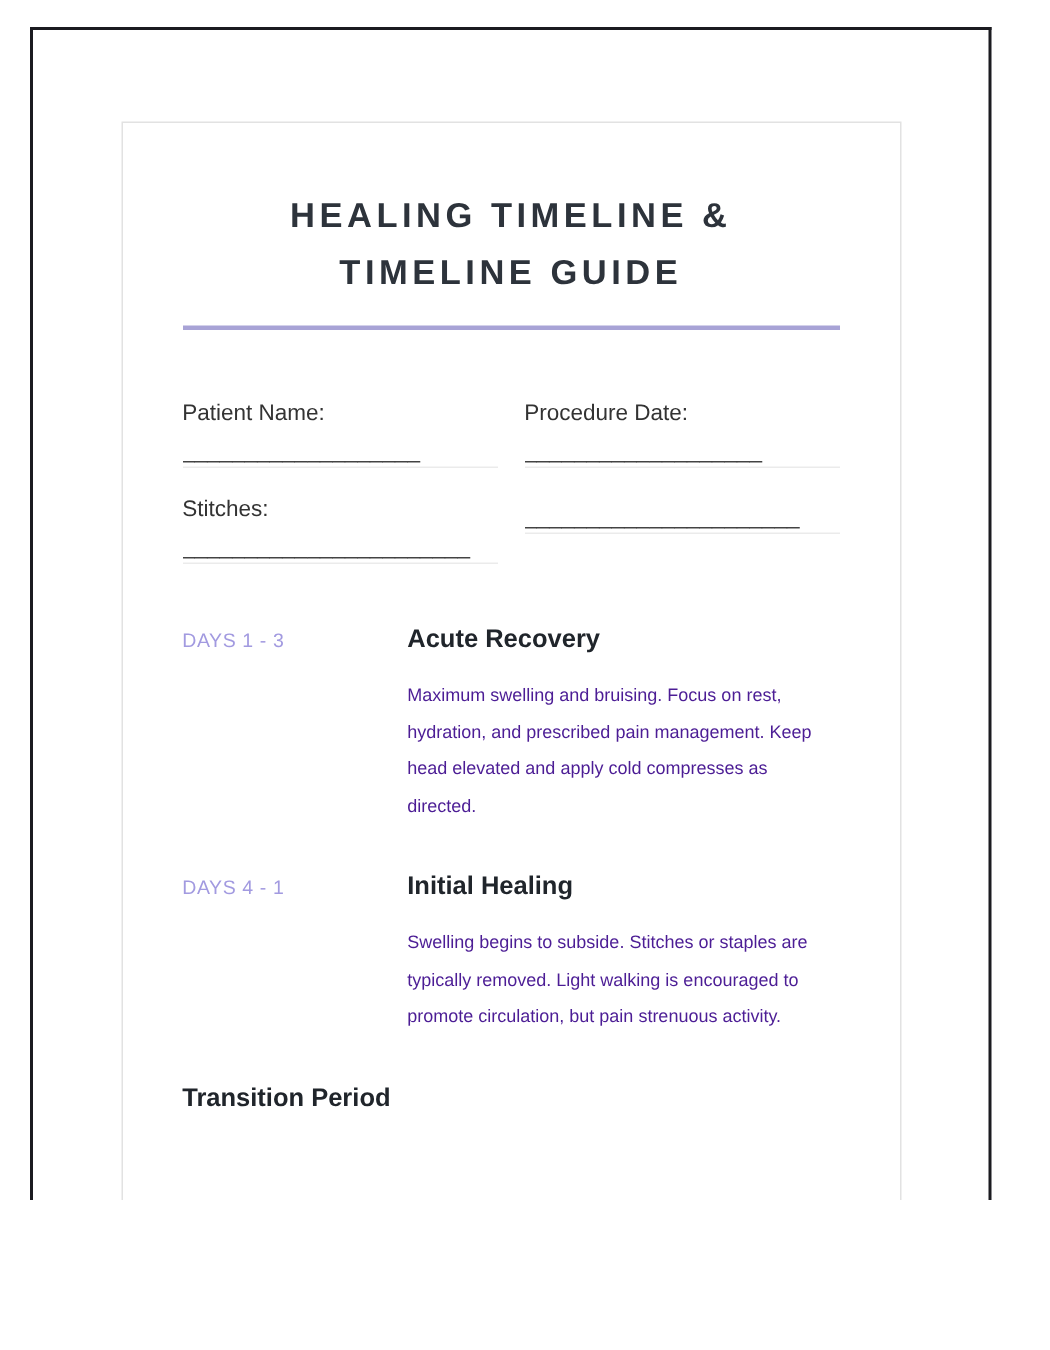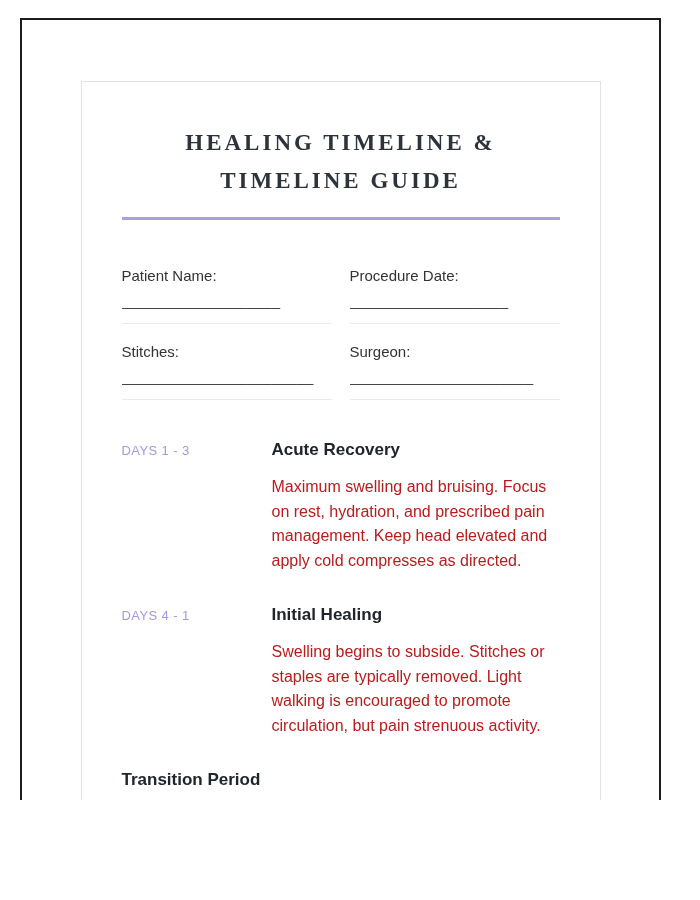--- a/index.html
+++ b/index.html
@@ -29,21 +29,21 @@
   }
   .title {
     margin: 0;
     font-size: 23px;
     line-height: 38px;
     font-weight: bold;
     letter-spacing: 3px;
     text-align: center;
     color: #2d333b;
   }
-  .title span { display: block; font-family: Liberation Serif, serif; }
+  .title span { display: block; }
   .divider {
     height: 3px;
     background: #a8a3d6;
     margin-top: 17px;
   }
   .form-grid {
     display: grid;
     grid-template-columns: 1fr 1fr;
     column-gap: 22px;
     row-gap: 17px;
@@ -55,21 +55,20 @@
     line-height: 20px;
     color: #333333;
   }
   .write-line {
     margin-top: 5px;
     font-size: 15px;
     line-height: 20px;
     color: #3a3a3a;
     white-space: nowrap;
     overflow: hidden;
-    padding-bottom: 12px;
     border-bottom: 1px solid #ebebeb;
   }
   .timeline { margin-top: 40px; }
   .timeline-section {
     display: grid;
     grid-template-columns: 150px 1fr;
     margin-bottom: 32px;
   }
   .period {
     font-size: 13px;
@@ -81,23 +80,23 @@
   }
   .sec-title {
     margin: 0;
     font-size: 17px;
     line-height: 20px;
     font-weight: bold;
     color: #20252b;
   }
   .sec-desc {
     margin: 15px 0 0 0;
-    font-size: 16px;
+    font-size: 12px;
     line-height: 24.5px;
-    color: #b91c1c;
+    color: #4c1d95;
   }
 </style>
 </head>
 <body>
 
 <div class="frame">
   <div class="card">
 
     <h1 class="title">
       <span>HEALING TIMELINE &amp;</span>
@@ -113,21 +112,20 @@
       </div>
       <div class="field">
         <div class="field-label">Procedure Date:</div>
         <div class="write-line">___________________</div>
       </div>
       <div class="field">
         <div class="field-label">Stitches:</div>
         <div class="write-line">_______________________</div>
       </div>
       <div class="field">
-        <div class="field-label">Surgeon:</div>
         <div class="write-line">______________________</div>
       </div>
     </div>
 
     <div class="timeline">
 
       <div class="timeline-section">
         <div class="period">DAYS 1 - 3</div>
         <div>
           <h2 class="sec-title">Acute Recovery</h2>

